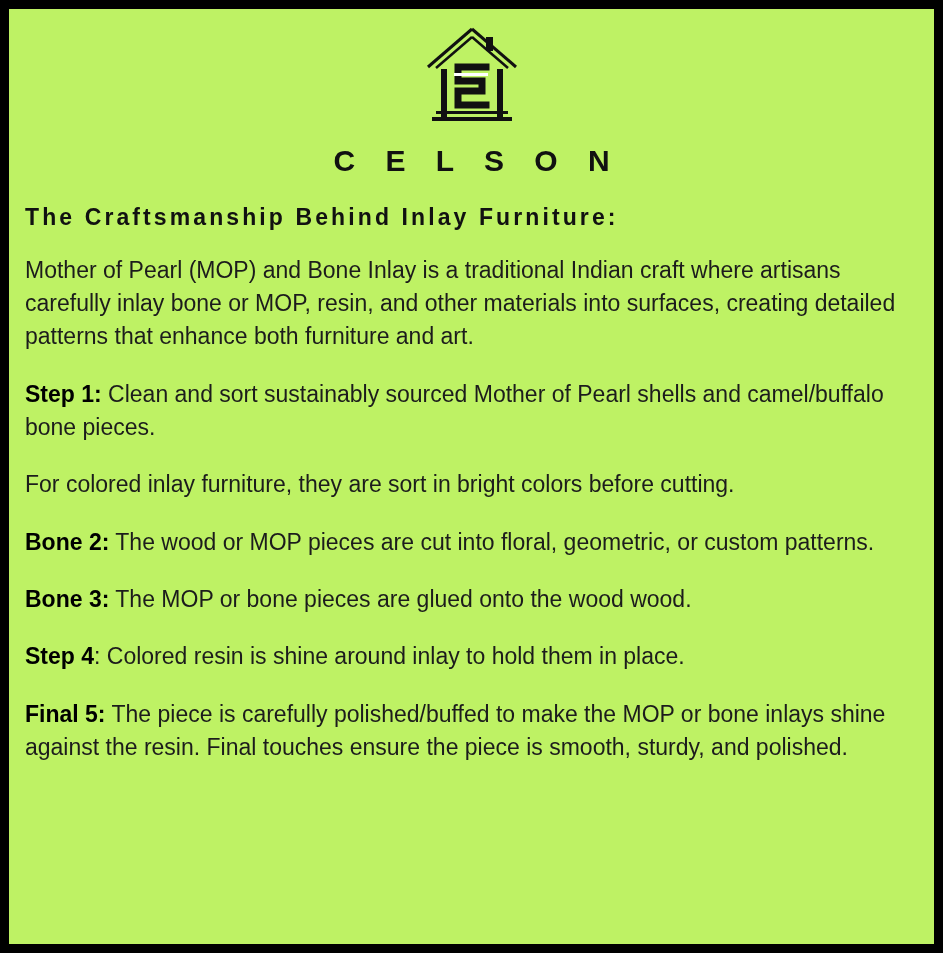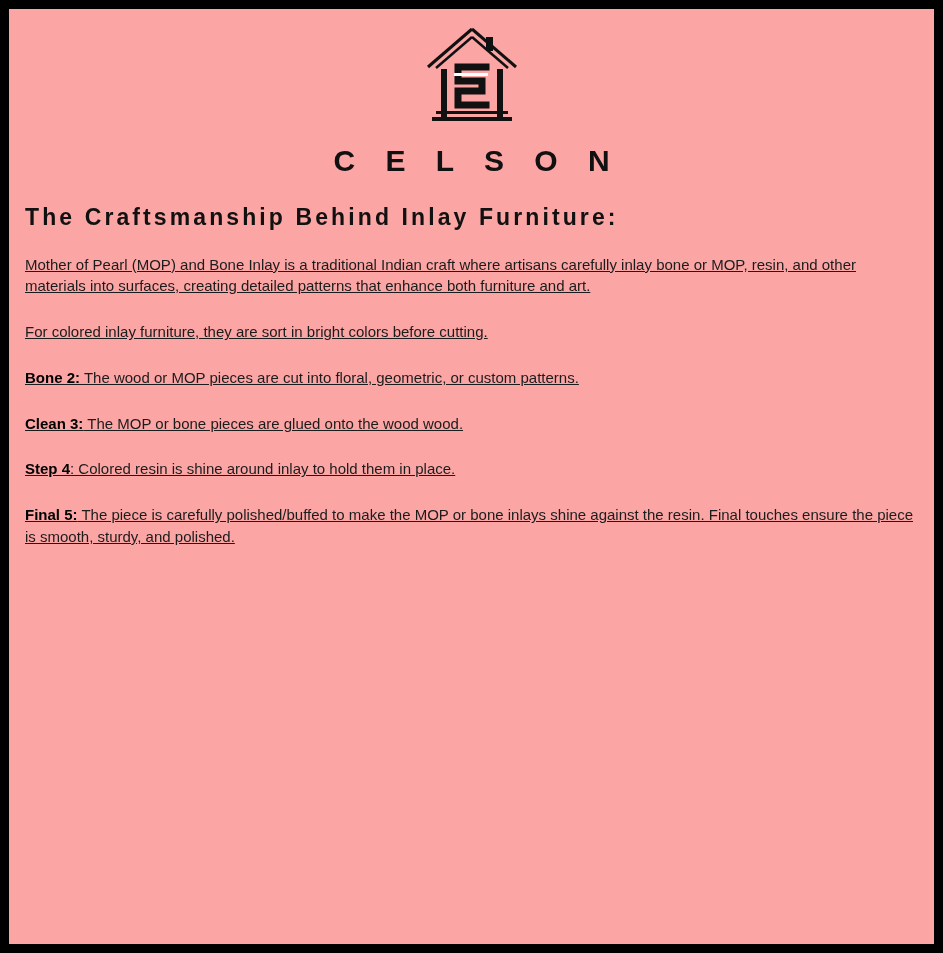--- a/index.html
+++ b/index.html
@@ -12,21 +12,21 @@
     height: 953px;
     font-family: "Liberation Sans", sans-serif;
     color: #1a1a1a;
     overflow: hidden;
   }
   .page {
     box-sizing: border-box;
     width: 943px;
     height: 953px;
     border: 9px solid #000000;
-    background: #fca5a5;
+    background: #bef264;
     padding: 10px 16px 0 16px;
     position: relative;
   }
   .brand-block {
     text-align: center;
     padding-top: 4px;
   }
   .logo {
     display: block;
     margin: 0 auto;
@@ -45,26 +45,25 @@
     font-size: 23px;
     font-weight: 700;
     letter-spacing: 3.1px;
     color: #111111;
     line-height: 1.2;
   }
   .body-copy {
     margin-top: 22px;
   }
   .para {
-    font-size: 15px;
+    font-size: 23px;
     line-height: 1.45;
     color: #1c1c1c;
     margin: 0 0 24px 0;
     max-width: 890px;
-    text-decoration: underline;
   }
   .step-label {
     font-weight: 700;
     color: #000000;
   }
 </style>
 </head>
 <body>
 
 <div class="page">
@@ -93,27 +92,30 @@
     <div class="brand-name">C E L S O N</div>
   </div>
 
   <div class="headline">The Craftsmanship Behind Inlay Furniture:</div>
 
   <div class="body-copy">
     <p class="para">
       <span class="step-label"></span><span>Mother of Pearl (MOP) and Bone Inlay is a traditional Indian craft where artisans carefully inlay bone or MOP, resin, and other materials into surfaces, creating detailed patterns that enhance both furniture and art.</span>
     </p>
     <p class="para">
+      <span class="step-label">Step 1:</span><span> Clean and sort sustainably sourced Mother of Pearl shells and camel/buffalo bone pieces.</span>
+    </p>
+    <p class="para">
       <span class="step-label"></span><span>For colored inlay furniture, they are sort in bright colors before cutting.</span>
     </p>
     <p class="para">
       <span class="step-label">Bone 2:</span><span> The wood or MOP pieces are cut into floral, geometric, or custom patterns.</span>
     </p>
     <p class="para">
-      <span class="step-label">Clean 3:</span><span> The MOP or bone pieces are glued onto the wood wood.</span>
+      <span class="step-label">Bone 3:</span><span> The MOP or bone pieces are glued onto the wood wood.</span>
     </p>
     <p class="para">
       <span class="step-label">Step 4</span><span>: Colored resin is shine around inlay to hold them in place.</span>
     </p>
     <p class="para">
       <span class="step-label">Final 5:</span><span> The piece is carefully polished/buffed to make the MOP or bone inlays shine against the resin. Final touches ensure the piece is smooth, sturdy, and polished.</span>
     </p>
   </div>
 
 </div>

